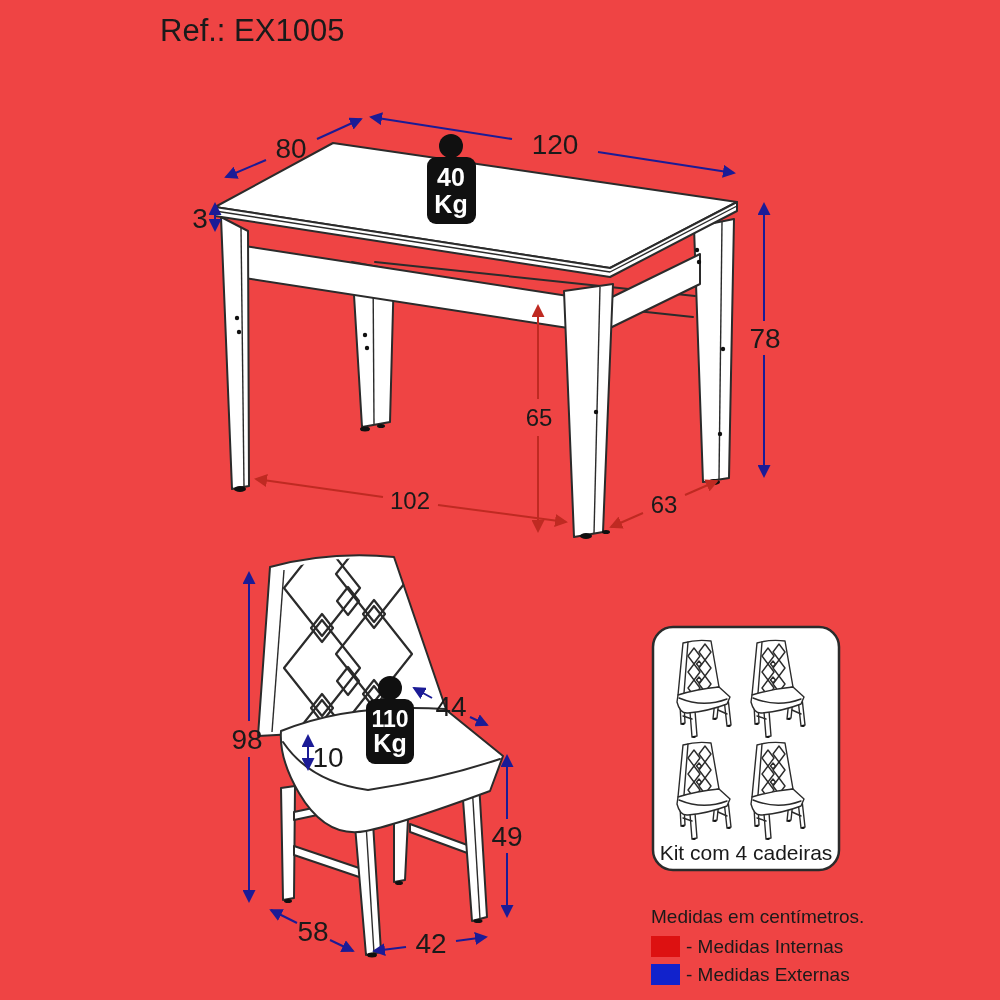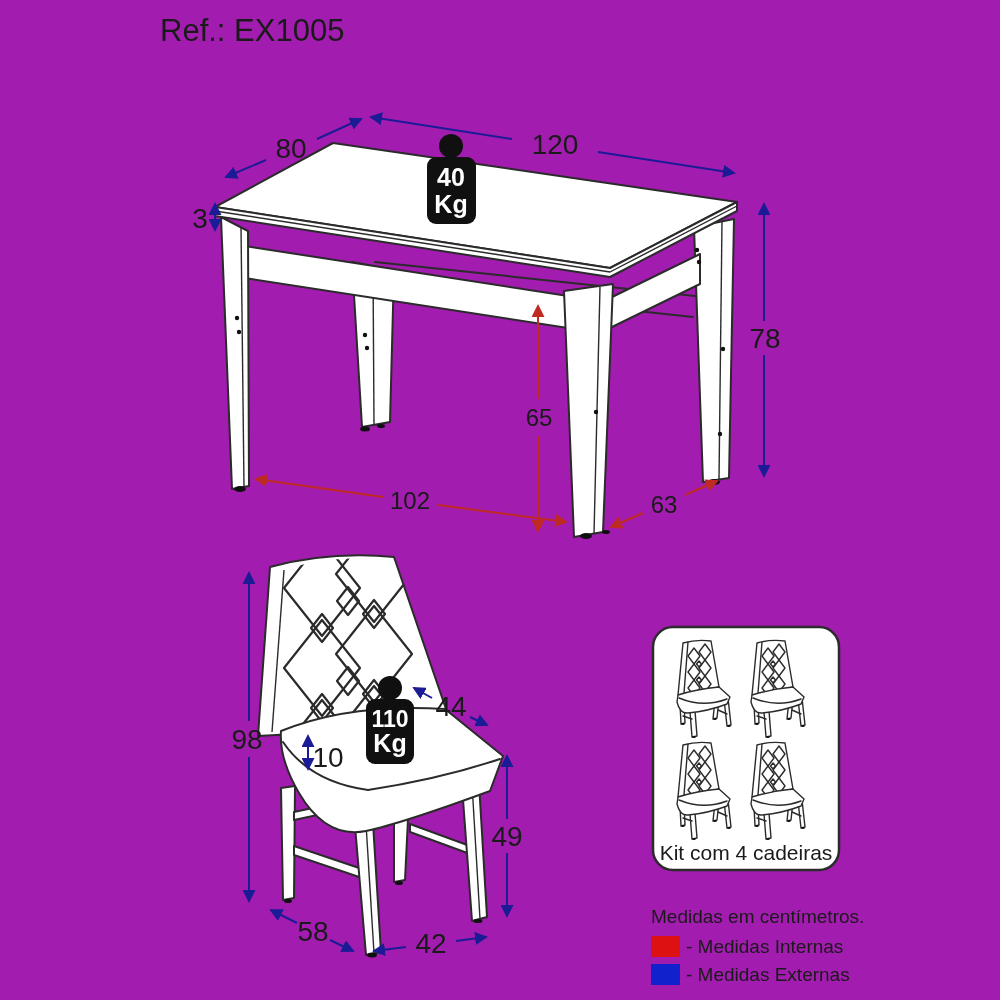--- a/index.html
+++ b/index.html
@@ -1,16 +1,16 @@
 <!DOCTYPE html>
 <html><head>
 <meta charset="utf-8">
 <style>
   html,body{margin:0;padding:0;background:#fff;}
-  #stage{position:relative;width:1000px;height:1000px;background:#a21caf;overflow:hidden;
+  #stage{position:relative;width:1000px;height:1000px;background:#ef4444;overflow:hidden;
          font-family:"Liberation Sans", sans-serif;}
   svg{display:block}
   svg text{font-family:"Liberation Sans", sans-serif; fill:#1a1a1a;}
   .ln{fill:none;stroke:#2b2b2b;stroke-width:2;stroke-linejoin:round;stroke-linecap:round;}
   .fw{fill:#ffffff;stroke:#2b2b2b;stroke-width:2;stroke-linejoin:round;}
   .thin{fill:none;stroke:#2b2b2b;stroke-width:1.4;stroke-linejoin:round;}
   .bl{fill:none;stroke:#1b1b96;stroke-width:2;}
   .rl{fill:none;stroke:#bf2a22;stroke-width:2;}
   .dim{font-size:28px;}
   .dimr{font-size:24px;}

